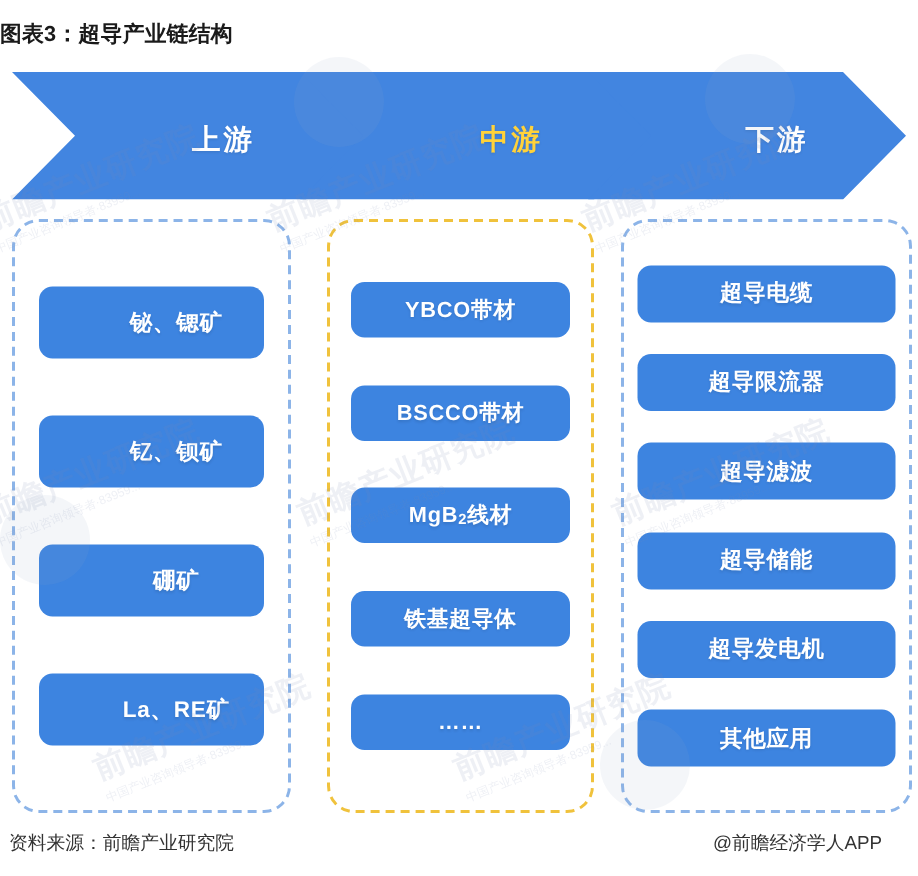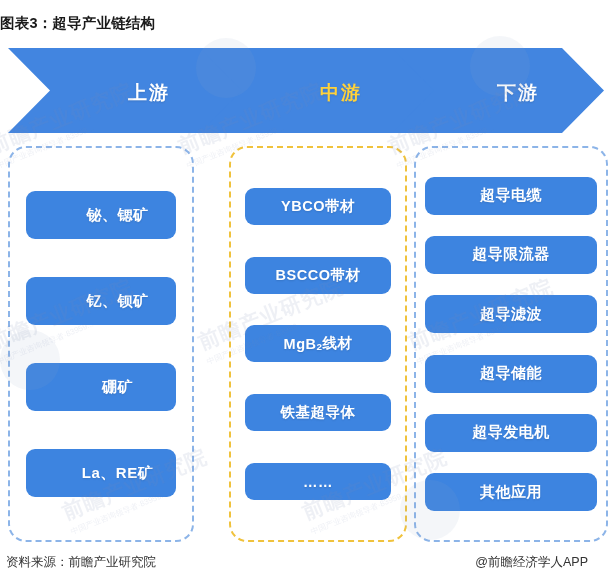--- a/index.html
+++ b/index.html
@@ -114,21 +114,21 @@
     top: 0;
     height: 396px;
     border: 2px dashed #8cb4e8;
     border-radius: 18px;
     box-sizing: border-box;
     display: flex;
     flex-direction: column;
     align-items: center;
   }
   #col-0 { left: 8px;   width: 186px; justify-content: space-around; padding: 24px 0 24px; }
-  #col-1 { left: 229px; width: 178px; border-color: #f0c23c; justify-content: space-around; padding: 24px 0 24px; align-items: center; }
+  #col-1 { left: 218px; width: 178px; border-color: #f0c23c; justify-content: space-around; padding: 24px 0 24px; align-items: center; }
   #col-2 { left: 414px; width: 194px; justify-content: space-around; padding: 18px 0 18px; }
 
   .node {
     background: #3d84e0;
     color: #ffffff;
     border-radius: 9px;
     display: flex;
     align-items: center;
     justify-content: center;
     box-sizing: border-box;

